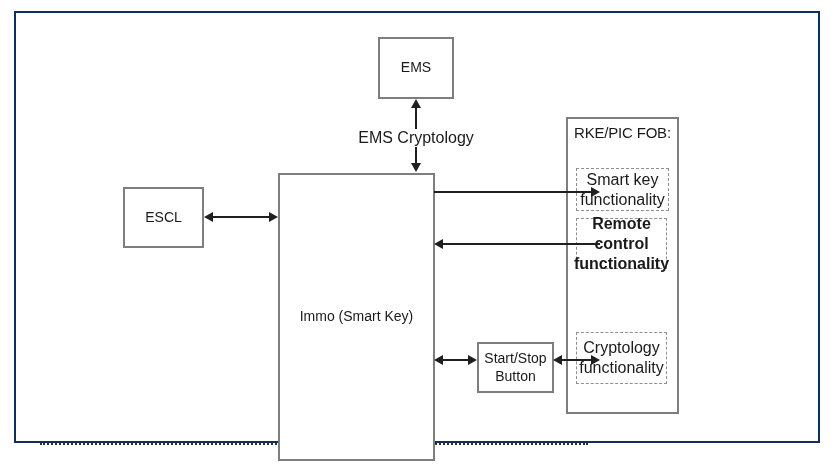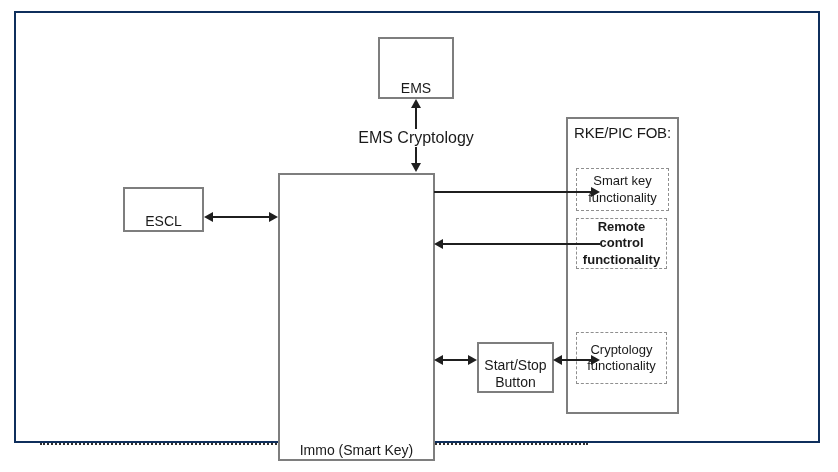--- a/index.html
+++ b/index.html
@@ -19,40 +19,40 @@
   .frame{
     position:absolute;left:14px;top:11px;width:806px;height:432px;
     border:2px solid var(--frame);box-sizing:border-box;background:transparent;
   }
   .scan-dots{
     position:absolute;left:40px;top:443px;width:548px;height:0;
     border-top:2px dotted #2e2e2e;
   }
   .box{
     position:absolute;box-sizing:border-box;border:2px solid var(--boxborder);
-    background:#fff;display:flex;align-items:flex-end;justify-content:center;
+    background:#fff;display:flex;align-items:center;justify-content:center;
     text-align:center;
   }
   .box .lbl{white-space:pre-line;line-height:1.22;}
   .ems{left:378px;top:37px;width:76px;height:62px;font-size:14px;}
-  .escl{left:123px;top:187px;width:81px;height:45px;font-size:14px;}
+  .escl{left:123px;top:187px;width:81px;height:61px;font-size:14px;}
   .immo{left:278px;top:173px;width:157px;height:288px;font-size:14px;}
   .startstop{left:477px;top:335px;width:77px;height:51px;font-size:14px;margin-top:7px;}
   .rke{
     position:absolute;box-sizing:border-box;border:2px solid var(--boxborder);
     left:566px;top:117px;width:113px;height:297px;background:#fff;
   }
   .rke-title{
     position:absolute;left:0;right:0;top:5px;text-align:center;
     font-size:15px;letter-spacing:-0.2px;
   }
   .sub{
     position:absolute;box-sizing:border-box;border:1px dashed var(--dash);
     display:flex;align-items:center;justify-content:center;text-align:center;
-    font-size:13px;background:#fff;
+    font-size:16px;background:#fff;
   }
   .sub .lbl{white-space:pre-line;line-height:1.25;}
   .sub.smartkey{left:8px;top:49px;width:93px;height:43px;}
   .sub.remote{left:8px;top:99px;width:91px;height:51px;font-weight:bold;}
   .sub.transponder{left:8px;top:213px;width:91px;height:52px;}
   .hl{position:absolute;height:2px;background:var(--line);}
   .vl{position:absolute;width:2px;background:var(--line);}
   .ah{position:absolute;width:0;height:0;}
   .ah.r{border-top:5px solid transparent;border-bottom:5px solid transparent;border-left:9px solid var(--line);}
   .ah.l{border-top:5px solid transparent;border-bottom:5px solid transparent;border-right:9px solid var(--line);}

